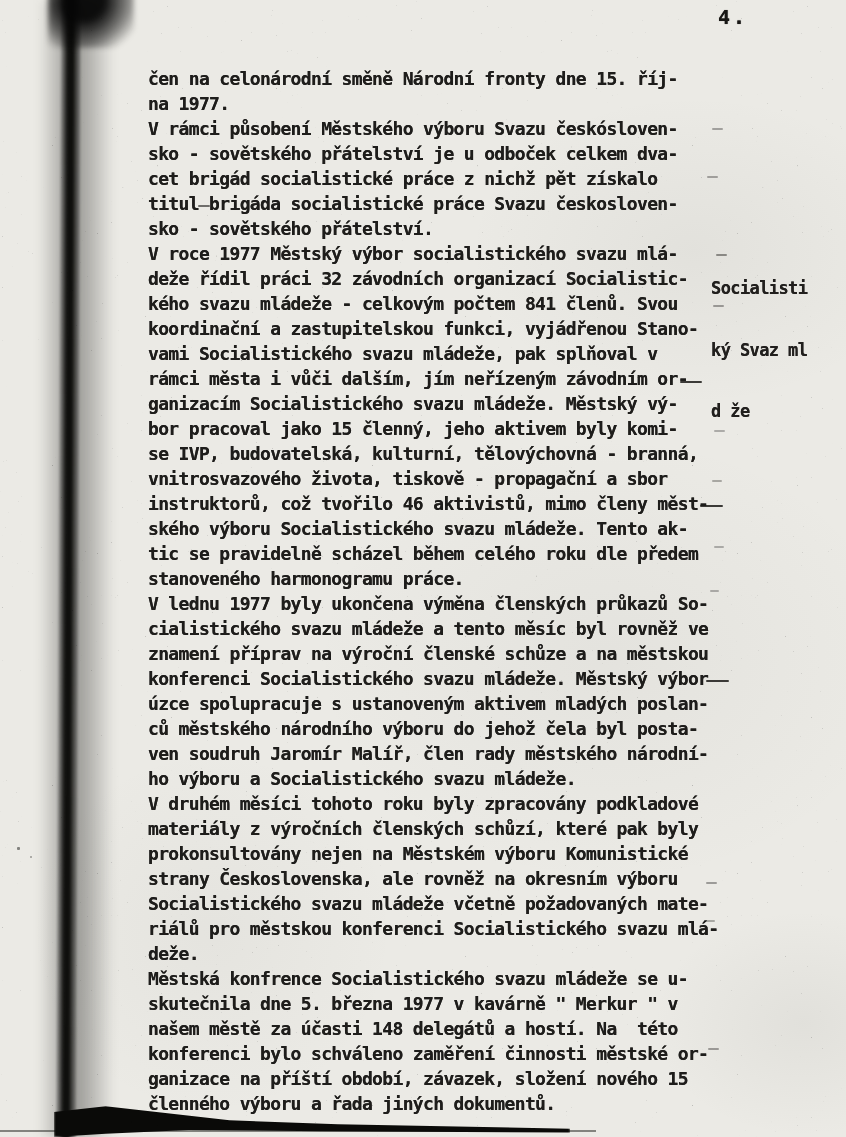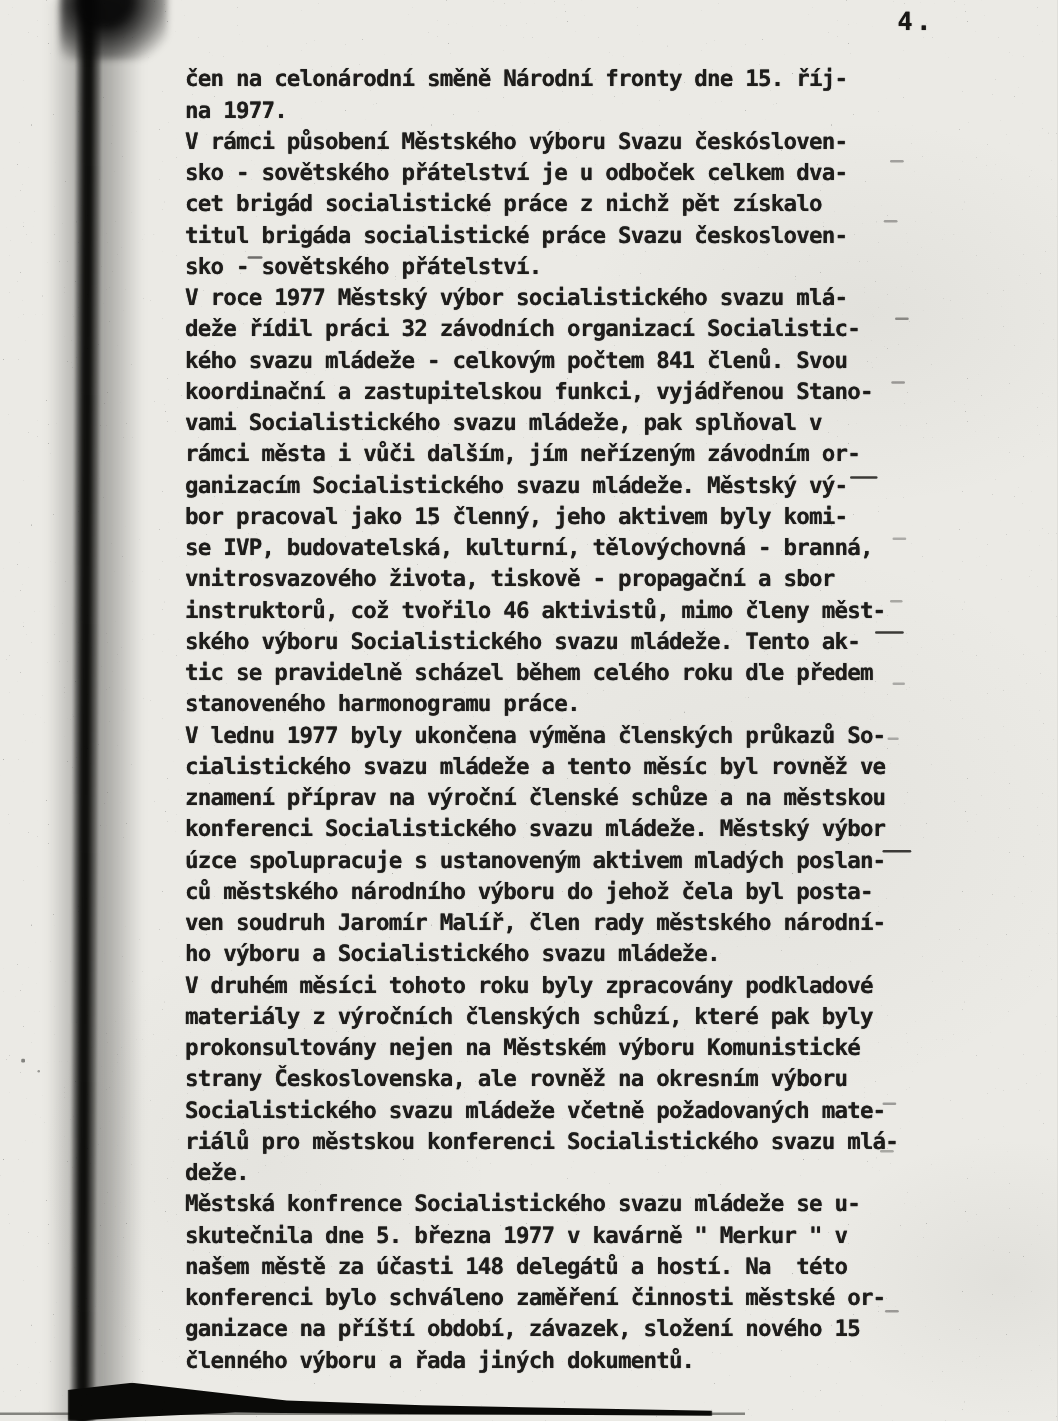--- a/index.html
+++ b/index.html
@@ -43,21 +43,21 @@
   }
   .bottom-edge-line {
     position: absolute; left: 0; top: 1130px; width: 596px; height: 2px; z-index: 2;
     background: rgba(45,45,42,0.55);
     filter: blur(0.6px);
   }
   .grain { position: absolute; left: 0; top: 0; z-index: 8; pointer-events: none; opacity: 0.55; }
 
   
   .textblock {
-    position: absolute; left: 148px; top: 51px; z-index: 4;
+    position: absolute; left: 148px; top: 66px; z-index: 4;
     font-size: 18px; font-weight: 700; line-height: 25px;
     letter-spacing: -0.65px; white-space: pre;
     color: #1e1d1b;
     text-shadow: 0 0 0.6px rgba(25,24,22,0.85);
     filter: blur(0.2px);
   }
   .textblock .line { height: 25px; }
   .margin-note {
     position: absolute; left: 711px; top: 237px; z-index: 4;
     font-size: 17px; font-weight: 700; line-height: 20.5px;
@@ -82,20 +82,25 @@
   <div class="band-halo"></div>
   <div class="band-core"></div>
   <div class="band-top-blob"></div>
   <div class="band-bottom-wedge"></div>
   <div class="bottom-edge-line"></div>
 
   <div class="page-number">4.</div>
 
   <div class="textblock"><div class="line">čen na celonárodní směně Národní fronty dne 15. říj-</div><div class="line">na 1977.</div><div class="line">V rámci působení Městského výboru Svazu českósloven-</div><div class="line">sko - sovětského přátelství je u odboček celkem dva-</div><div class="line">cet brigád socialistické práce z nichž pět získalo</div><div class="line">titul brigáda socialistické práce Svazu českosloven-</div><div class="line">sko - sovětského přátelství.</div><div class="line">V roce 1977 Městský výbor socialistického svazu mlá-</div><div class="line">deže řídil práci 32 závodních organizací Socialistic-</div><div class="line">kého svazu mládeže - celkovým počtem 841 členů. Svou</div><div class="line">koordinační a zastupitelskou funkci, vyjádřenou Stano-</div><div class="line">vami Socialistického svazu mládeže, pak splňoval v</div><div class="line">rámci města i vůči dalším, jím neřízeným závodním or-</div><div class="line">ganizacím Socialistického svazu mládeže. Městský vý-</div><div class="line">bor pracoval jako 15 členný, jeho aktivem byly komi-</div><div class="line">se IVP, budovatelská, kulturní, tělovýchovná - branná,</div><div class="line">vnitrosvazového života, tiskově - propagační a sbor</div><div class="line">instruktorů, což tvořilo 46 aktivistů, mimo členy měst-</div><div class="line">ského výboru Socialistického svazu mládeže. Tento ak-</div><div class="line">tic se pravidelně scházel během celého roku dle předem</div><div class="line">stanoveného harmonogramu práce.</div><div class="line">V lednu 1977 byly ukončena výměna členských průkazů So-</div><div class="line">cialistického svazu mládeže a tento měsíc byl rovněž ve</div><div class="line">znamení příprav na výroční členské schůze a na městskou</div><div class="line">konferenci Socialistického svazu mládeže. Městský výbor</div><div class="line">úzce spolupracuje s ustanoveným aktivem mladých poslan-</div><div class="line">ců městského národního výboru do jehož čela byl posta-</div><div class="line">ven soudruh Jaromír Malíř, člen rady městského národní-</div><div class="line">ho výboru a Socialistického svazu mládeže.</div><div class="line">V druhém měsíci tohoto roku byly zpracovány podkladové</div><div class="line">materiály z výročních členských schůzí, které pak byly</div><div class="line">prokonsultovány nejen na Městském výboru Komunistické</div><div class="line">strany Československa, ale rovněž na okresním výboru</div><div class="line">Socialistického svazu mládeže včetně požadovaných mate-</div><div class="line">riálů pro městskou konferenci Socialistického svazu mlá-</div><div class="line">deže.</div><div class="line">Městská konfrence Socialistického svazu mládeže se u-</div><div class="line">skutečnila dne 5. března 1977 v kavárně " Merkur " v</div><div class="line">našem městě za účasti 148 delegátů a hostí. Na  této</div><div class="line">konferenci bylo schváleno zaměření činnosti městské or-</div><div class="line">ganizace na příští období, závazek, složení nového 15</div><div class="line">členného výboru a řada jiných dokumentů.</div></div>
 
+  <div class="margin-note">
+    <div>Socialisti</div>
+    <div>ký Svaz ml</div>
+    <div>d že</div>
+  </div>
 
   <div>
       <div class="mark" style="left: 680px; top: 381px; width: 22px; height: 2px; opacity: 0.85;"></div>
       <div class="mark" style="left: 700px; top: 505px; width: 23px; height: 2px; opacity: 0.85;"></div>
       <div class="mark" style="left: 706px; top: 680px; width: 23px; height: 2px; opacity: 0.85;"></div>
       <div class="mark" style="left: 198px; top: 205px; width: 12px; height: 2px; opacity: 0.6;"></div>
       <div class="mark" style="left: 712px; top: 128px; width: 11px; height: 2px; opacity: 0.35;"></div>
       <div class="mark" style="left: 707px; top: 176px; width: 11px; height: 2px; opacity: 0.35;"></div>
       <div class="mark" style="left: 716px; top: 254px; width: 11px; height: 2px; opacity: 0.45;"></div>
       <div class="mark" style="left: 713px; top: 305px; width: 11px; height: 2px; opacity: 0.38;"></div>

